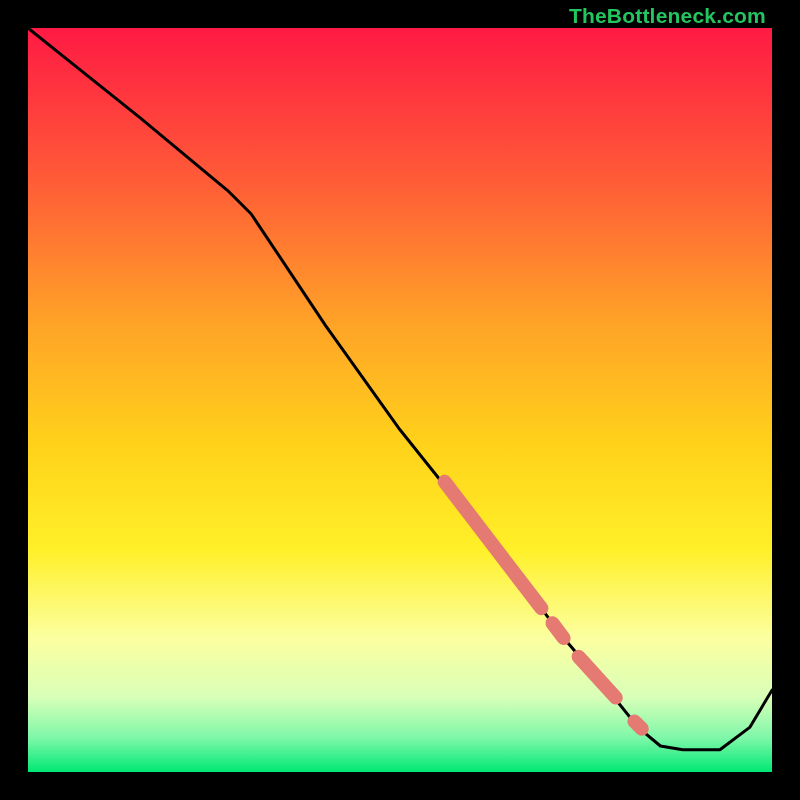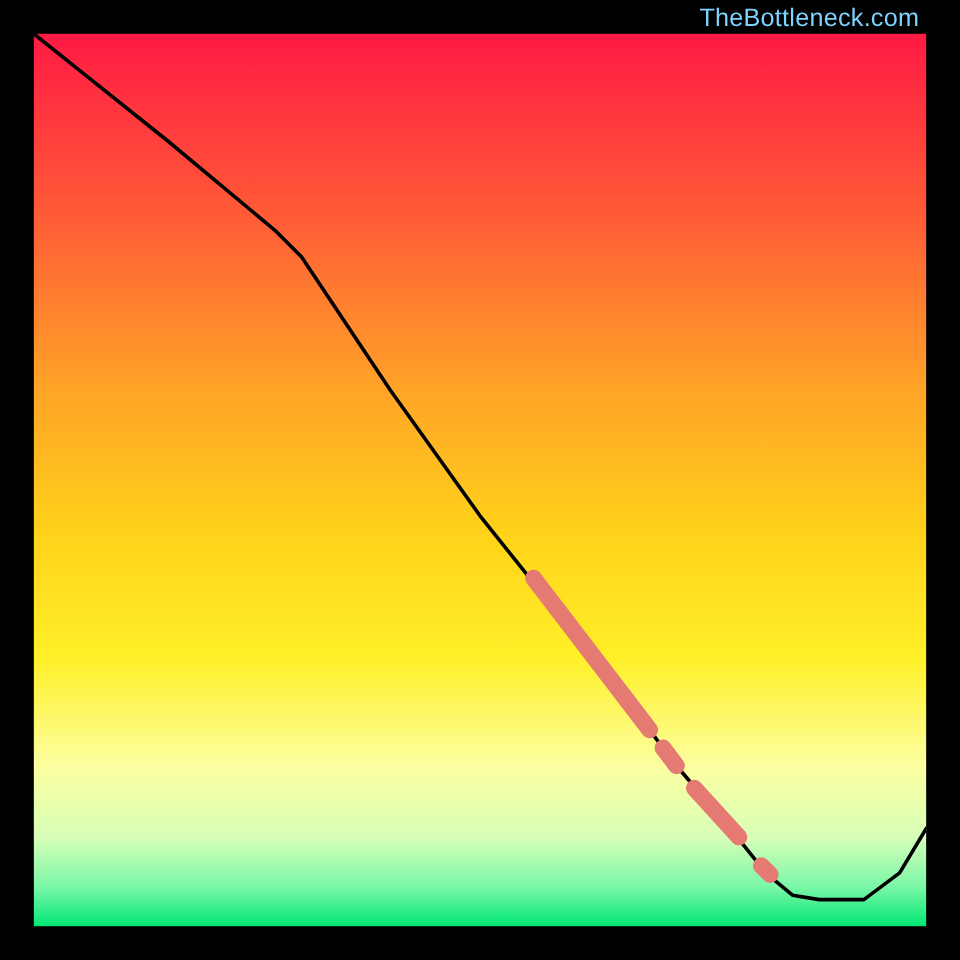--- a/index.html
+++ b/index.html
@@ -23,23 +23,23 @@
     position: absolute;
     left: 0;
     top: 0;
     width: 744px;
     height: 744px;
   }
   .watermark {
     position: absolute;
     top: 4px;
     right: 34px;
-    color: #7dd3fc;
+    color: #22c55e;
     font-size: 21px;
-    font-weight: 400;
+    font-weight: 700;
     letter-spacing: 0.2px;
     user-select: none;
   }
 </style>
 </head>
 <body>
 
 <div class="frame">
   <svg class="plot" viewBox="0 0 744 744">
     <defs>

